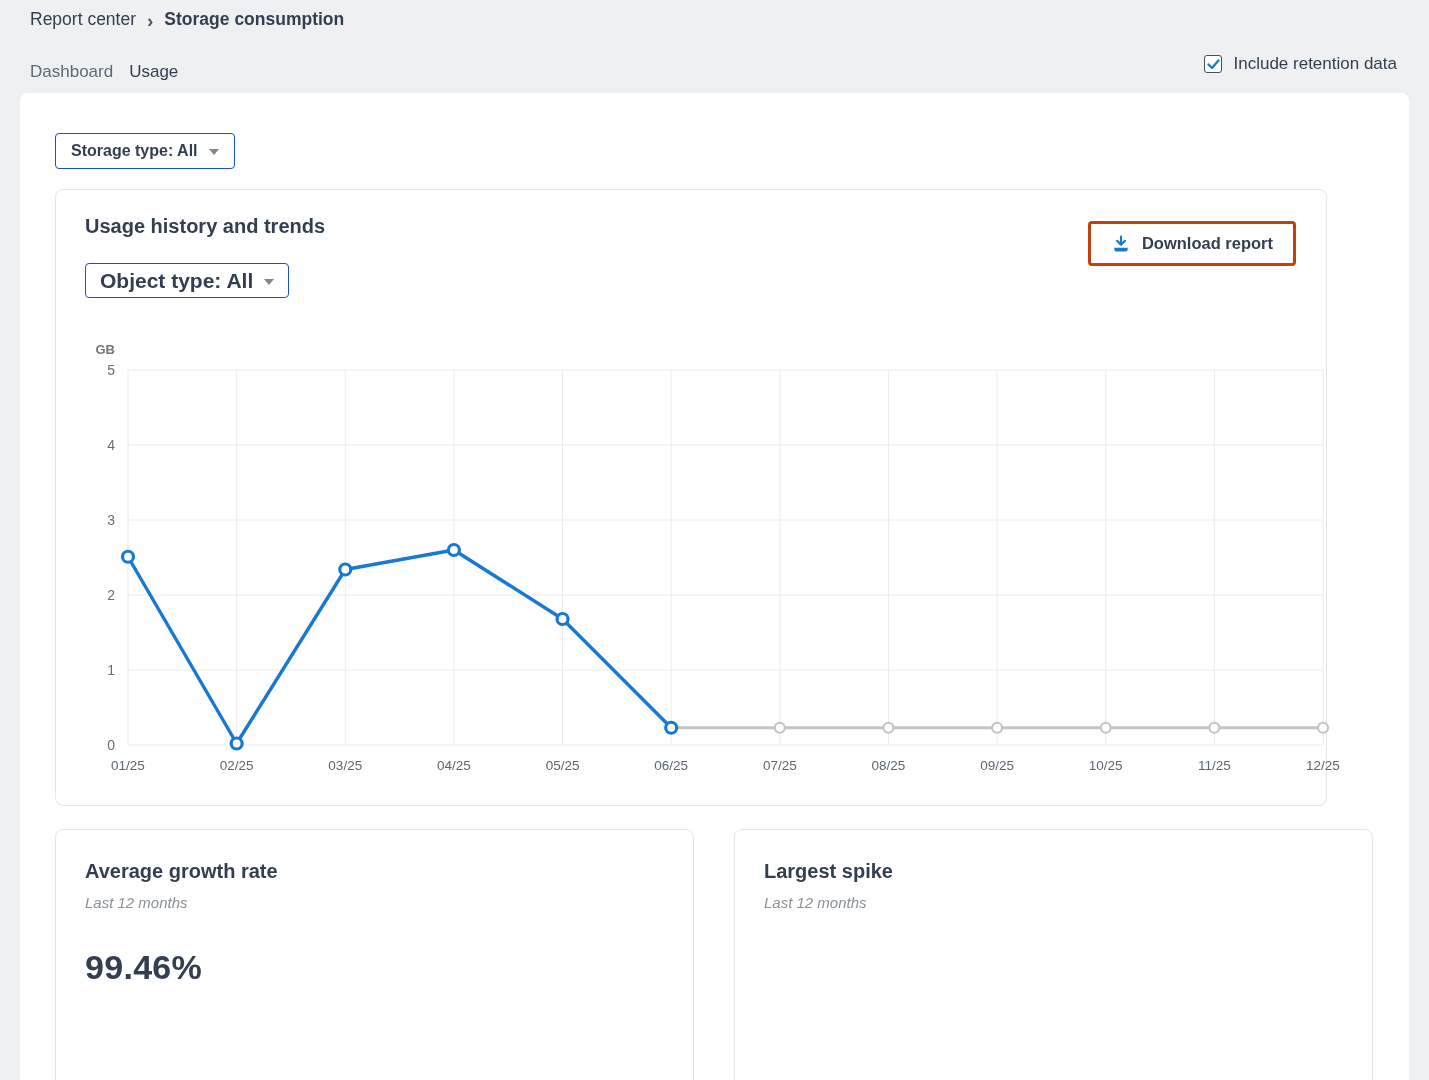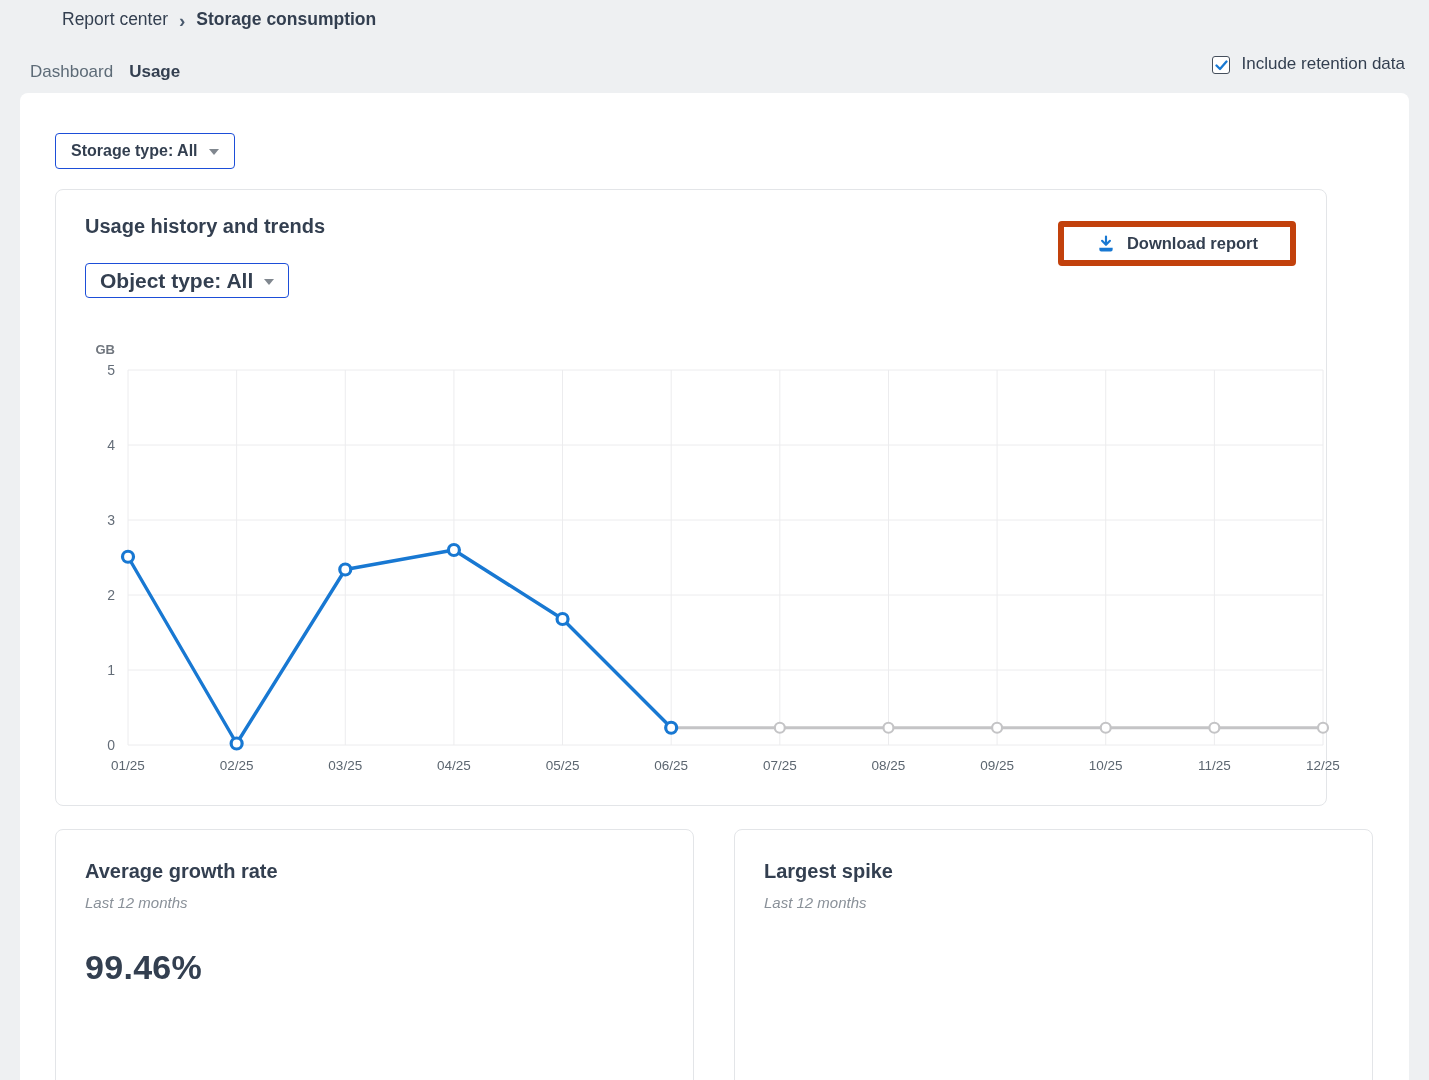--- a/index.html
+++ b/index.html
@@ -5,30 +5,30 @@
   * { margin:0; padding:0; box-sizing:border-box; }
   html,body { width:1429px; height:1080px; }
   body {
     background:#eef0f2;
     font-family:"Liberation Sans","DejaVu Sans",sans-serif;
     color:#333f50;
     position:relative;
     overflow:hidden;
   }
   
-  .breadcrumb { position:absolute; left:30px; top:9px; font-size:17.5px; display:flex; align-items:center; gap:11px;margin-left:32px; }
+  .breadcrumb { position:absolute; left:30px; top:9px; font-size:17.5px; display:flex; align-items:center; gap:11px; }
   .bc-link { color:#333f50; cursor:pointer; }
   .bc-sep { color:#4a5a6e; font-size:19px; font-weight:600; line-height:1; padding-top:1px; }
   .bc-current { font-weight:700; }
 
   .tabs { position:absolute; left:30px; top:62px; display:flex; gap:16px; font-size:17px; }
   .tab { color:#5d6b77; padding-bottom:11px; border-bottom:3px solid transparent; cursor:pointer; }
-  .tab.active { color:#333f50; font-weight:700; border-bottom-color:#1878d2; }
+  .tab.active { color:#333f50; font-weight:400; border-bottom-color:#1878d2; }
 
-  .retention { position:absolute; top:54px; right:24px; display:flex; align-items:flex-end; gap:11px; cursor:pointer;margin-left:20px; }
+  .retention { position:absolute; top:54px; right:32px; display:flex; align-items:center; gap:11px; cursor:pointer;margin-left:20px; }
   .checkbox { width:18px; height:18px; background:#fff; border:1.5px solid #454f5c; border-radius:3px;
               display:flex; align-items:center; justify-content:center; }
   .checkbox svg { display:none; }
   .checkbox.checked svg { display:block; }
   .retention-label { font-size:17px; color:#333f50; }
 
   
   .panel { position:absolute; left:20px; top:93px; width:1389px; height:987px;
            background:#fff; border-radius:8px 8px 0 0; }
 
@@ -37,23 +37,23 @@
               font-size:16px; font-weight:600; color:#333f50; cursor:pointer; }
   .dd-storage { left:35px; top:40px; height:36px; padding:0 15px; }
   .dd-object  { left:29px; top:73px; height:35px; padding:0 14px; font-size:21px; }
   .caret { width:0; height:0; border-left:5px solid transparent; border-right:5px solid transparent;
            border-top:6px solid #80878f; margin-top:2px; }
 
   
   .usage-card { position:absolute; left:35px; top:96px; width:1272px; height:617px;
                 border:1px solid #e3e5e8; border-radius:8px; background:#fff; }
   .usage-title { position:absolute; left:29px; top:25px; font-size:20px; font-weight:700; color:#333f50; }
-  .download-btn { position:absolute; right:30px; top:31px; height:45px; padding:0 32px;
+  .download-btn { position:absolute; right:30px; top:31px; height:45px; padding:0 20px;
                   display:flex; align-items:center; gap:11px; background:#fff;
-                  border:6px solid #c2410c; border-radius:4px; cursor:pointer;
+                  border:3px solid #c2410c; border-radius:4px; cursor:pointer;
                   font-family:inherit; font-size:16.5px; font-weight:600; color:#333f50; }
   #chart-svg { position:absolute; left:20px; top:146px; }
 
   
   .stat-card { position:absolute; top:736px; width:639px; height:278px;
                border:1px solid #e3e5e8; border-radius:8px; background:#fff; }
   .stat-card.left { left:35px; }
   .stat-card.right { left:714px; }
   .stat-title { position:absolute; left:29px; top:30px; font-size:20px; font-weight:700; color:#333f50; }
   .stat-subtitle { position:absolute; left:29px; top:64px; font-size:15px; font-style:italic; color:#8a9199; }

